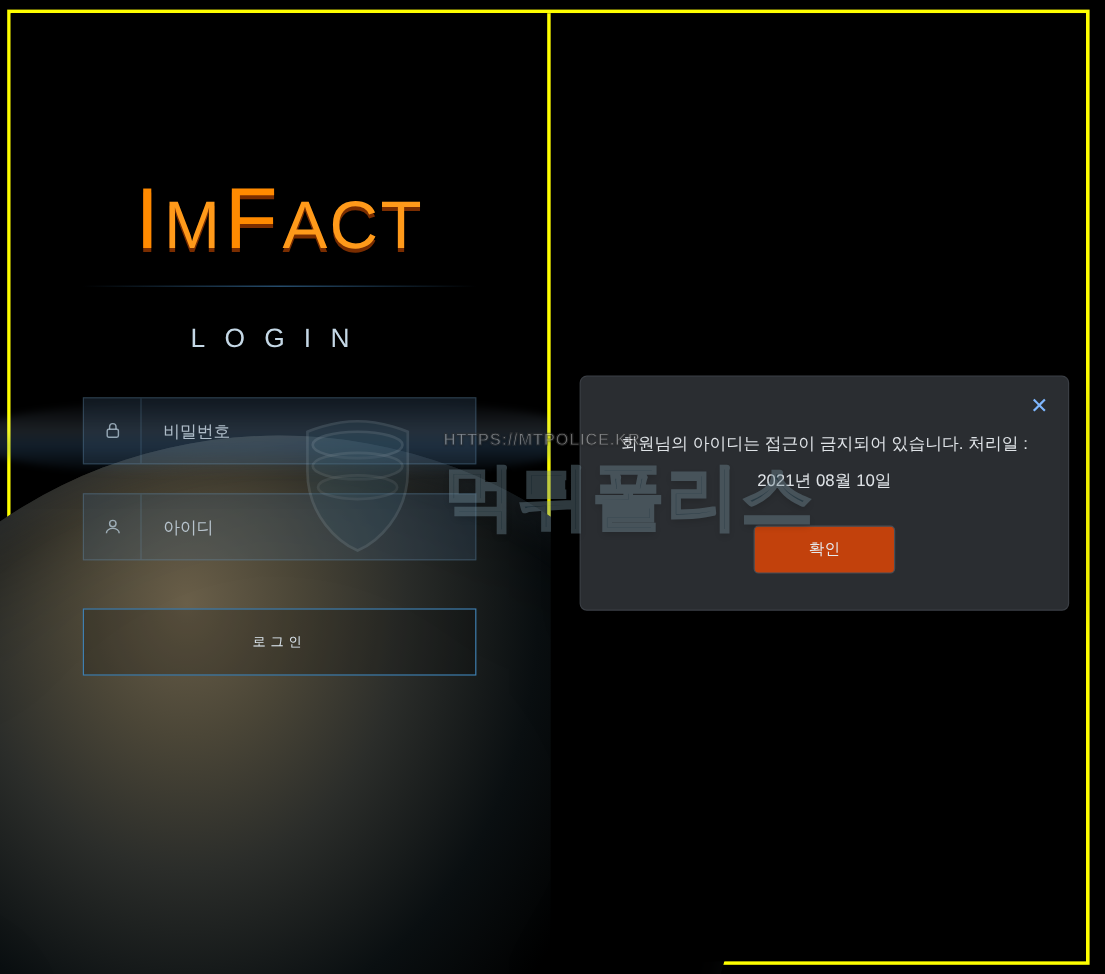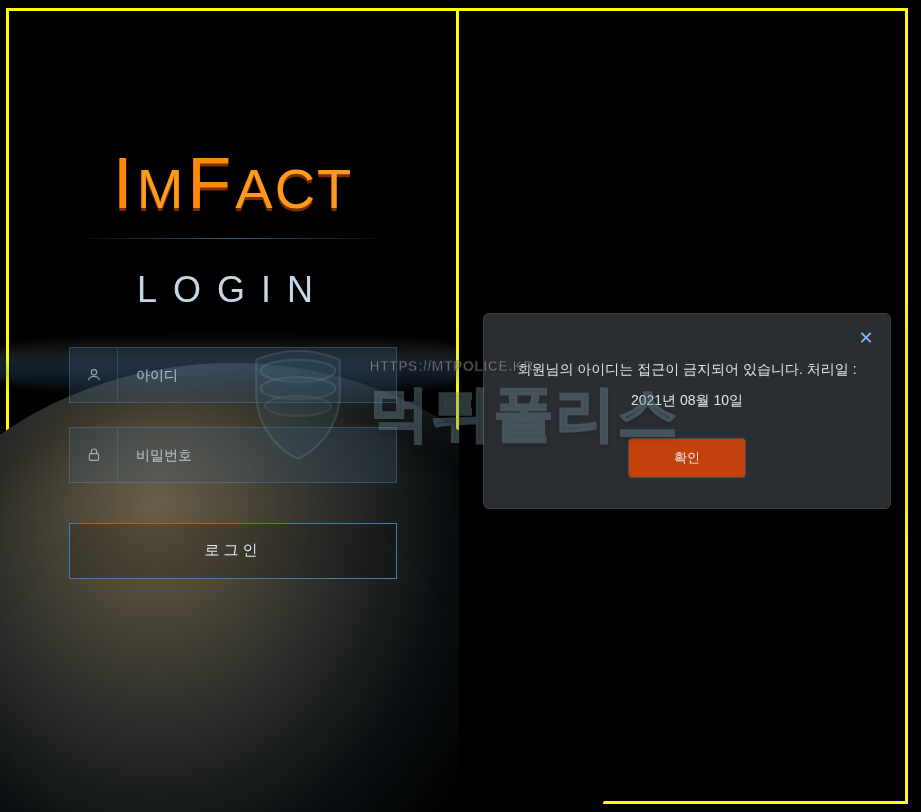--- a/index.html
+++ b/index.html
@@ -53,21 +53,21 @@
       color: #ff9a1a;
     }
     .logo .big { font-size: 72px; color: #ff8a00; }
     .logo span { display: inline-block; }
 
     .divider {
       width: 100%; height: 1px; margin-top: 22px;
       background: linear-gradient(to right, rgba(80,140,200,0), #2e5e86, rgba(80,140,200,0));
     }
     .login-title {
-      margin-top: 30px; color: #c5d8e6; font-size: 36px; letter-spacing: 16px;
+      margin-top: 30px; color: #c5d8e6; font-size: 22px; letter-spacing: 16px;
       font-weight: 400;
     }
 
     .field {
       margin-top: 36px; width: 100%; height: 56px;
       background: rgba(60,90,120,.28);
       border: 1px solid rgba(120,170,210,.25);
       display: flex; align-items: center;
     }
     .field + .field { margin-top: 24px; }
@@ -79,21 +79,21 @@
     .field input {
       flex: 1; height: 100%; padding: 0 18px;
       background: transparent; border: none; outline: none;
       color: #e6eef5; font-size: 14px;
     }
     .field input::placeholder { color: rgba(210,225,238,.8); }
 
     .login-btn {
       margin-top: 40px; width: 100%; height: 56px;
       border: 1px solid #3f7fb0; background: rgba(0,0,0,.18);
-      color: #dfe9f2; font-size: 15px; letter-spacing: 4px;
+      color: #dfe9f2; font-size: 11px; letter-spacing: 4px;
       cursor: pointer;
     }
     .bottom-links {
       margin-top: 74px; width: 100%;
       display: flex; justify-content: space-between; padding: 0 28px;
       color: #e4edf4; font-size: 13px;
     }
     .bottom-links a { color: inherit; text-decoration: none; cursor: pointer; }
 
     
@@ -153,39 +153,39 @@
         <div class="logo" aria-label="ImFact">
           <span class="big">I</span>
             <span>M</span>
             <span class="big">F</span>
             <span>ACT</span>
         </div>
 
         <div class="divider"></div>
 
         <div class="login-title">LOGIN</div>
+
+        <div class="field">
+          <span class="icon-wrap">
+            <svg width="16" height="16" viewBox="0 0 24 24" fill="none" stroke="currentColor" stroke-width="1.8">
+              <rect x="5" y="10" width="14" height="10" rx="2"></rect>
+                <path d="M8 10V7a4 4 0 0 1 8 0v3"></path>
+            </svg>
+          </span>
+          <input type="password" placeholder="비밀번호" style="">
+        </div>
 
         <div class="field">
           <span class="icon-wrap">
             <svg width="16" height="16" viewBox="0 0 24 24" fill="none" stroke="currentColor" stroke-width="1.8">
               <circle cx="12" cy="8" r="4"></circle>
                 <path d="M4 20c0-3.5 3.6-6 8-6s8 2.5 8 6"></path>
             </svg>
           </span>
           <input type="text" placeholder="아이디" style="">
-        </div>
-
-        <div class="field">
-          <span class="icon-wrap">
-            <svg width="16" height="16" viewBox="0 0 24 24" fill="none" stroke="currentColor" stroke-width="1.8">
-              <rect x="5" y="10" width="14" height="10" rx="2"></rect>
-                <path d="M8 10V7a4 4 0 0 1 8 0v3"></path>
-            </svg>
-          </span>
-          <input type="password" placeholder="비밀번호" style="">
         </div>
 
         <button class="login-btn">로그인</button>
 
       </div>
     </div>
 
     <div class="pane-right">
       <div class="modal">
         <button class="close-btn" aria-label="close">

